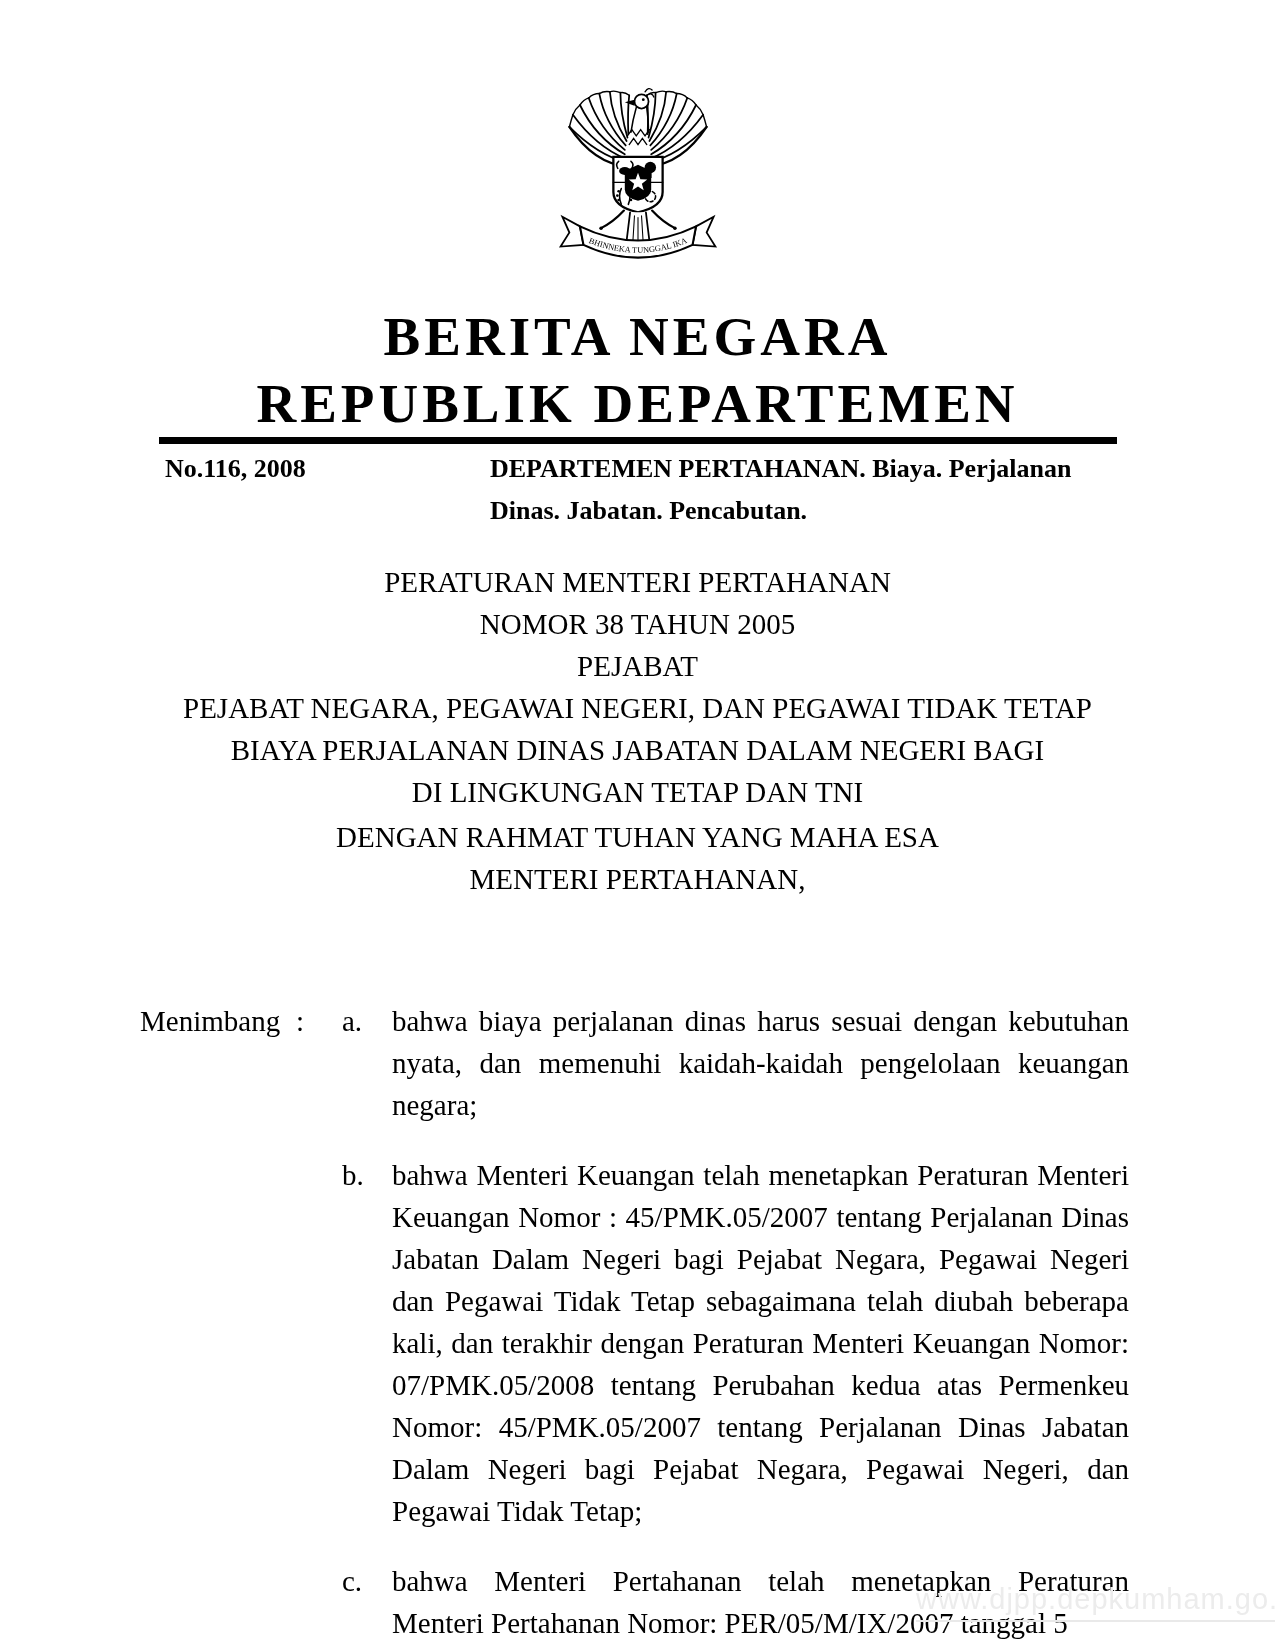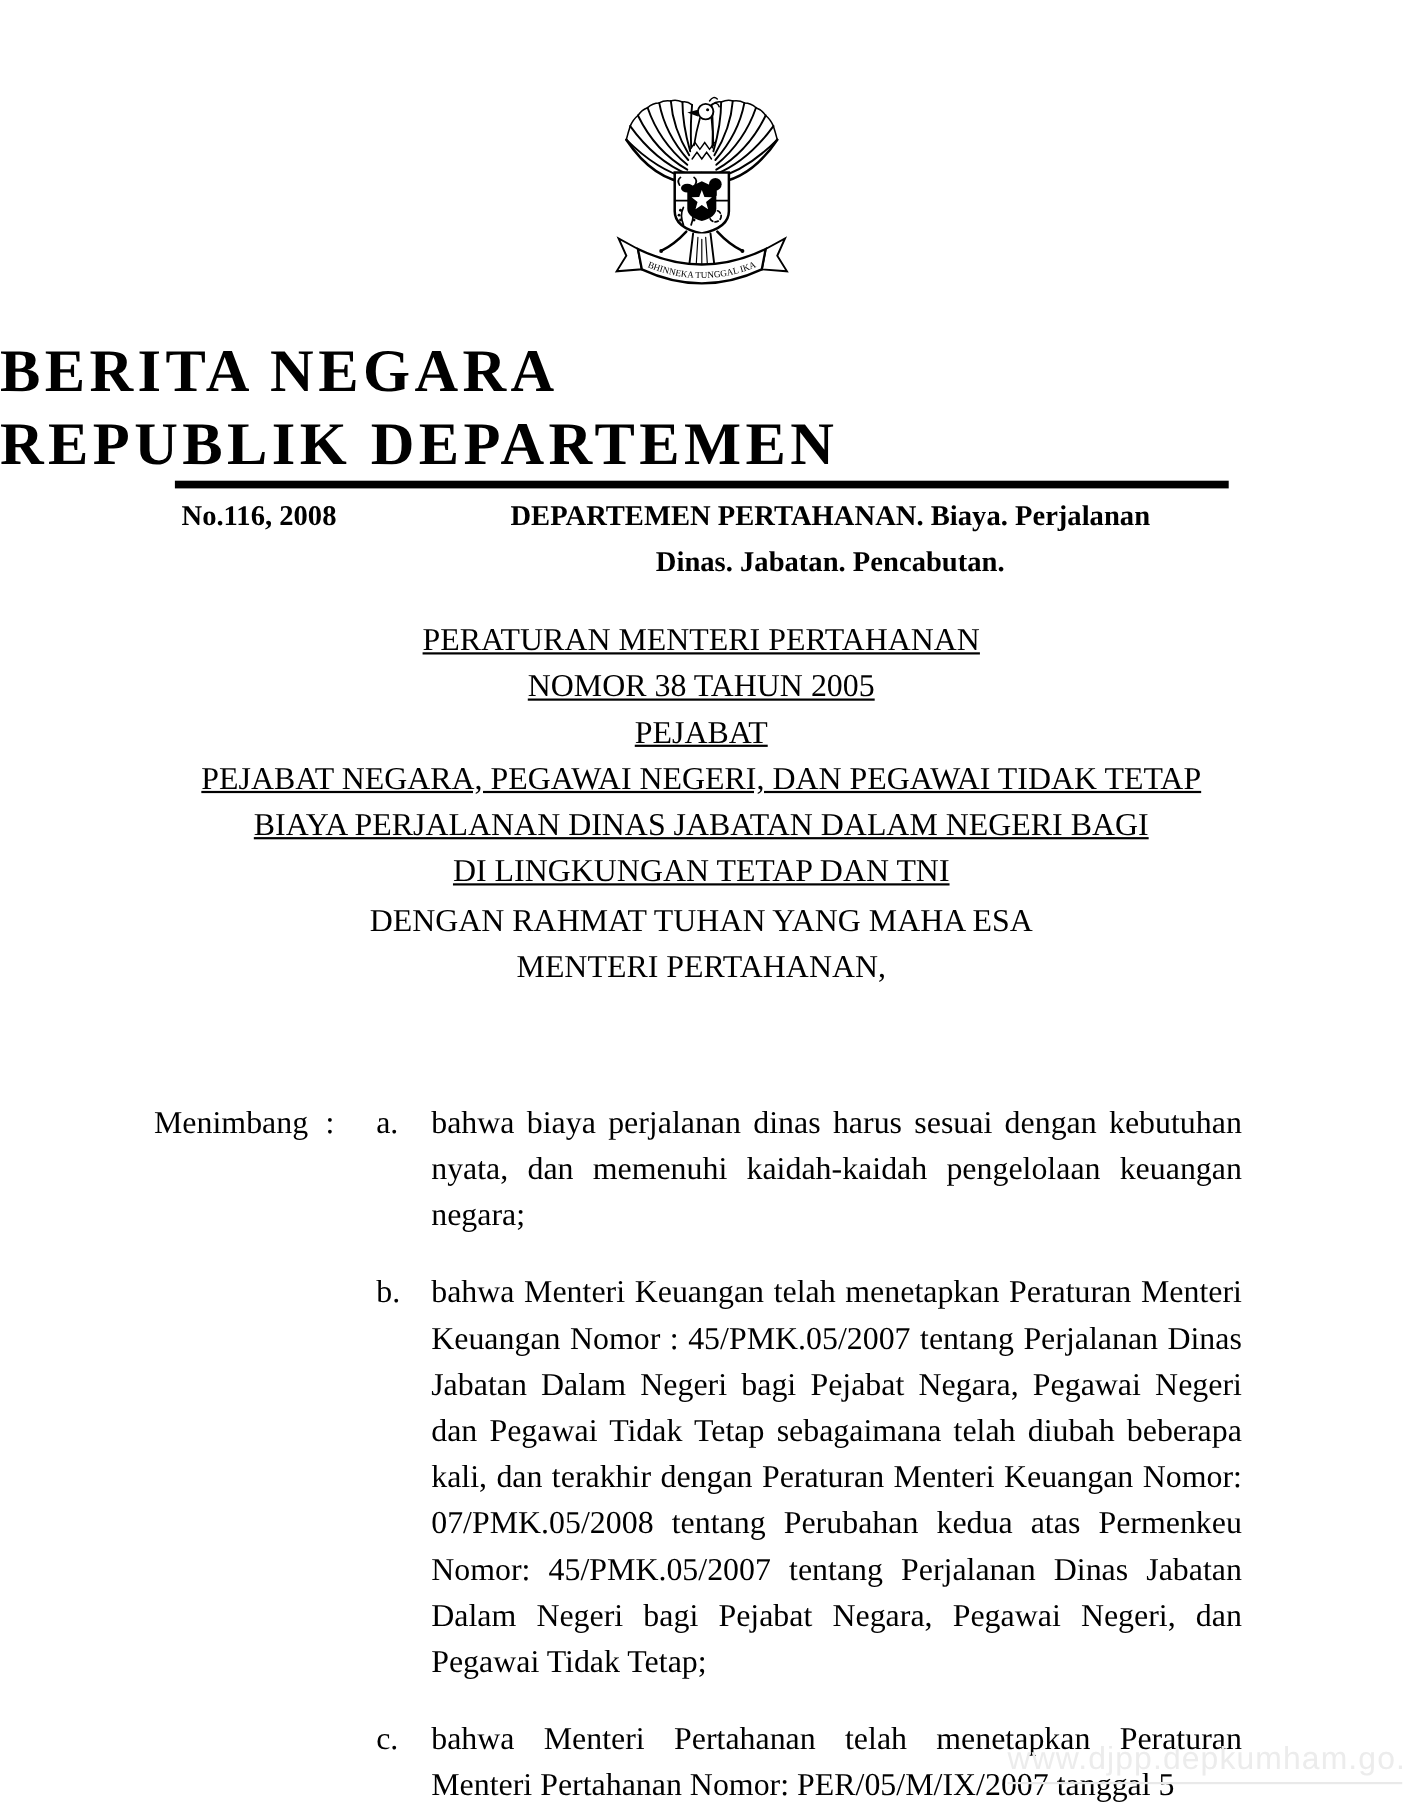--- a/index.html
+++ b/index.html
@@ -5,28 +5,28 @@
   html,body{margin:0;padding:0;background:#fff;}
   .page{
     position:relative;
     width:1275px;height:1650px;
     background:#ffffff;
     font-family:"Liberation Serif",serif;
     color:#000;
     overflow:hidden;
   }
   .emblem{display:block;margin:83px auto 0;}
-  .masthead-title{margin-top:30px;text-align:left;font-weight:700;
+  .masthead-title{margin-top:30px;text-align:center;font-weight:700;
     font-size:55px;line-height:67px;letter-spacing:4px;}
   .rule{width:958px;height:7px;background:#000;margin:0 auto;}
   .gazette{position:relative;height:88px;font-size:26px;line-height:42px;font-weight:bold;}
   .gazette .issue{position:absolute;left:165px;top:4px;white-space:nowrap;}
-  .gazette .subject{position:absolute;left:464px;top:4px;text-align:center;}
+  .gazette .subject{position:absolute;left:490px;top:4px;}
   .gazette .subject div{white-space:nowrap;}
-  .headings{margin-top:29px;text-align:center;font-size:29px;line-height:42px;text-decoration:underline;}
+  .headings{margin-top:29px;text-align:center;font-size:29px;line-height:42px;}
   .preamble{margin-top:3px;text-align:center;font-size:29px;line-height:42px;}
   .considering{
     margin:100px 0 0 140px;width:989px;
     display:grid;grid-template-columns:156px 46px 50px 737px;
     row-gap:28px;font-size:29px;line-height:42px;
   }
   .considering .letter{grid-column:3;}
   .considering .item-text{grid-column:4;text-align:justify;}
   .watermark{
     position:absolute;left:916px;top:1583px;

